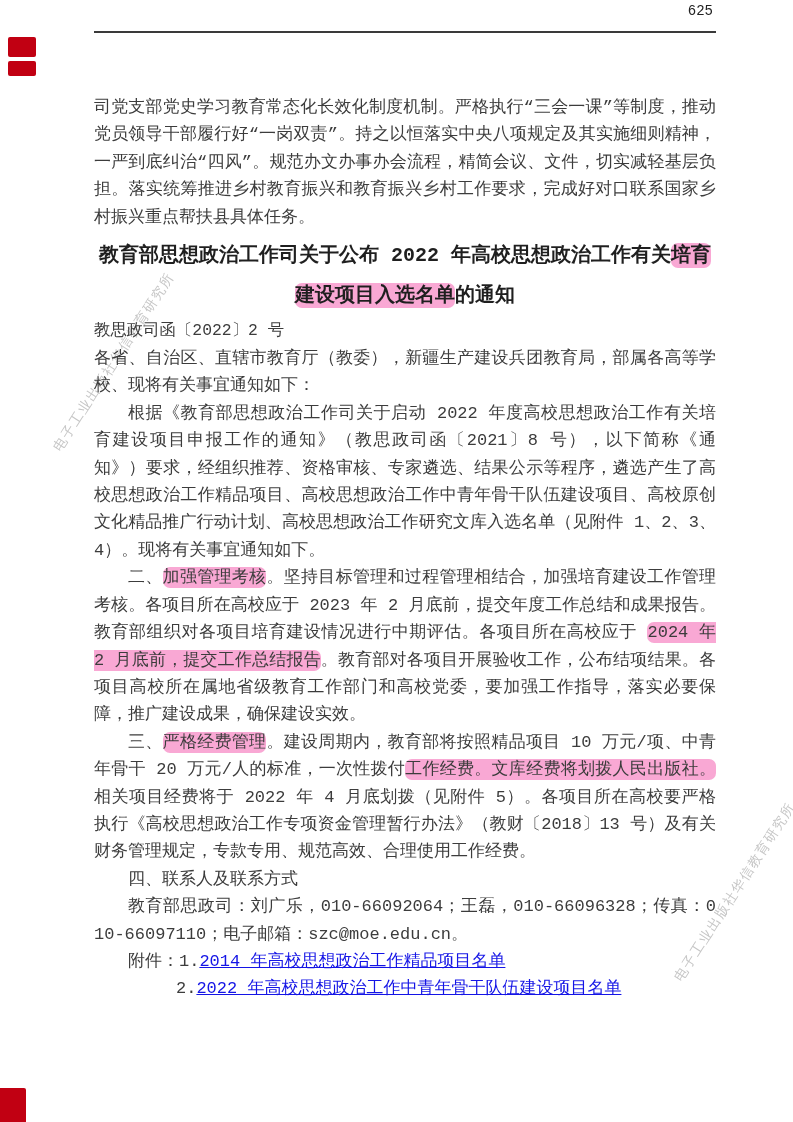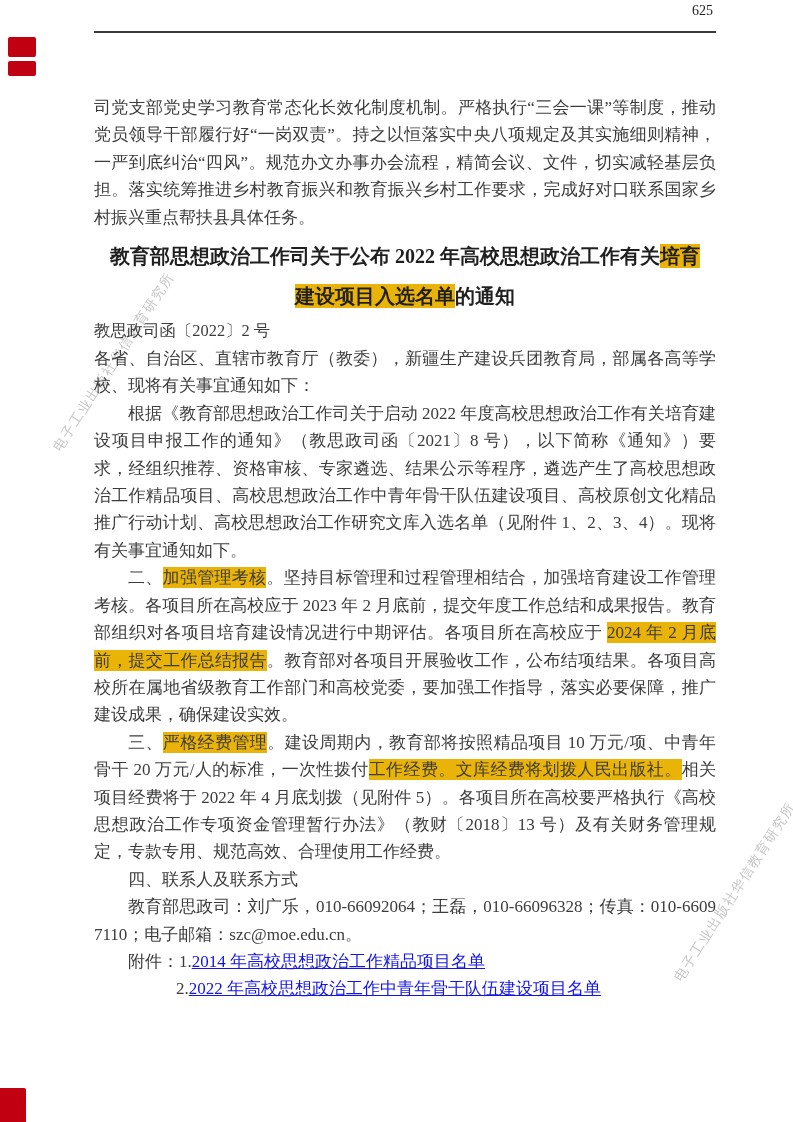--- a/index.html
+++ b/index.html
@@ -1,18 +1,18 @@
 <!DOCTYPE html>
 <html><head>
 <meta charset="utf-8">
 <style>
   html,body { margin:0; padding:0; background:#ffffff; }
   .page {
     position:relative; width:793px; height:1122px; background:#ffffff;
-    font-family:Liberation Serif, serif; overflow:hidden;
+    font-family:Liberation Mono, monospace; overflow:hidden;
   }
   .pagenum {
     position:absolute; top:2px; right:80px; font-size:14px; color:#222222;
     line-height:18px;
   }
   .rule {
     position:absolute; left:94px; top:31px; width:622px; height:2px;
     background:#3a3a3a;
   }
   .stamp { position:absolute; background:#c10012; border-radius:2px; }
@@ -35,21 +35,21 @@
   p.indent { text-indent:2em; }
   p.title {
     font-size:20px; line-height:40px; font-weight:bold; color:#1f1f1f;
     text-align:center; white-space:nowrap; word-break:keep-all;
   }
   p.title-first { margin-top:5px; }
   p.docnum {
     font-size:16.4px; line-height:29px; color:#3c3c3c; 
   }
   p.attach2 { margin-left:82px; text-indent:0; }
-  mark.hl { background:#eab308; color:inherit; padding:1px 0; }
+  mark.hl { background:#f9a8d4; color:inherit; padding:1px 0;border-radius:7px; }
   a.doclink { color:#1414e6; text-decoration:underline; cursor:pointer; }
   span.run { color:inherit; }
 </style>
 </head>
 <body>
 
 <div class="page">
   <div class="pagenum">625</div>
   <div class="rule"></div>
 

